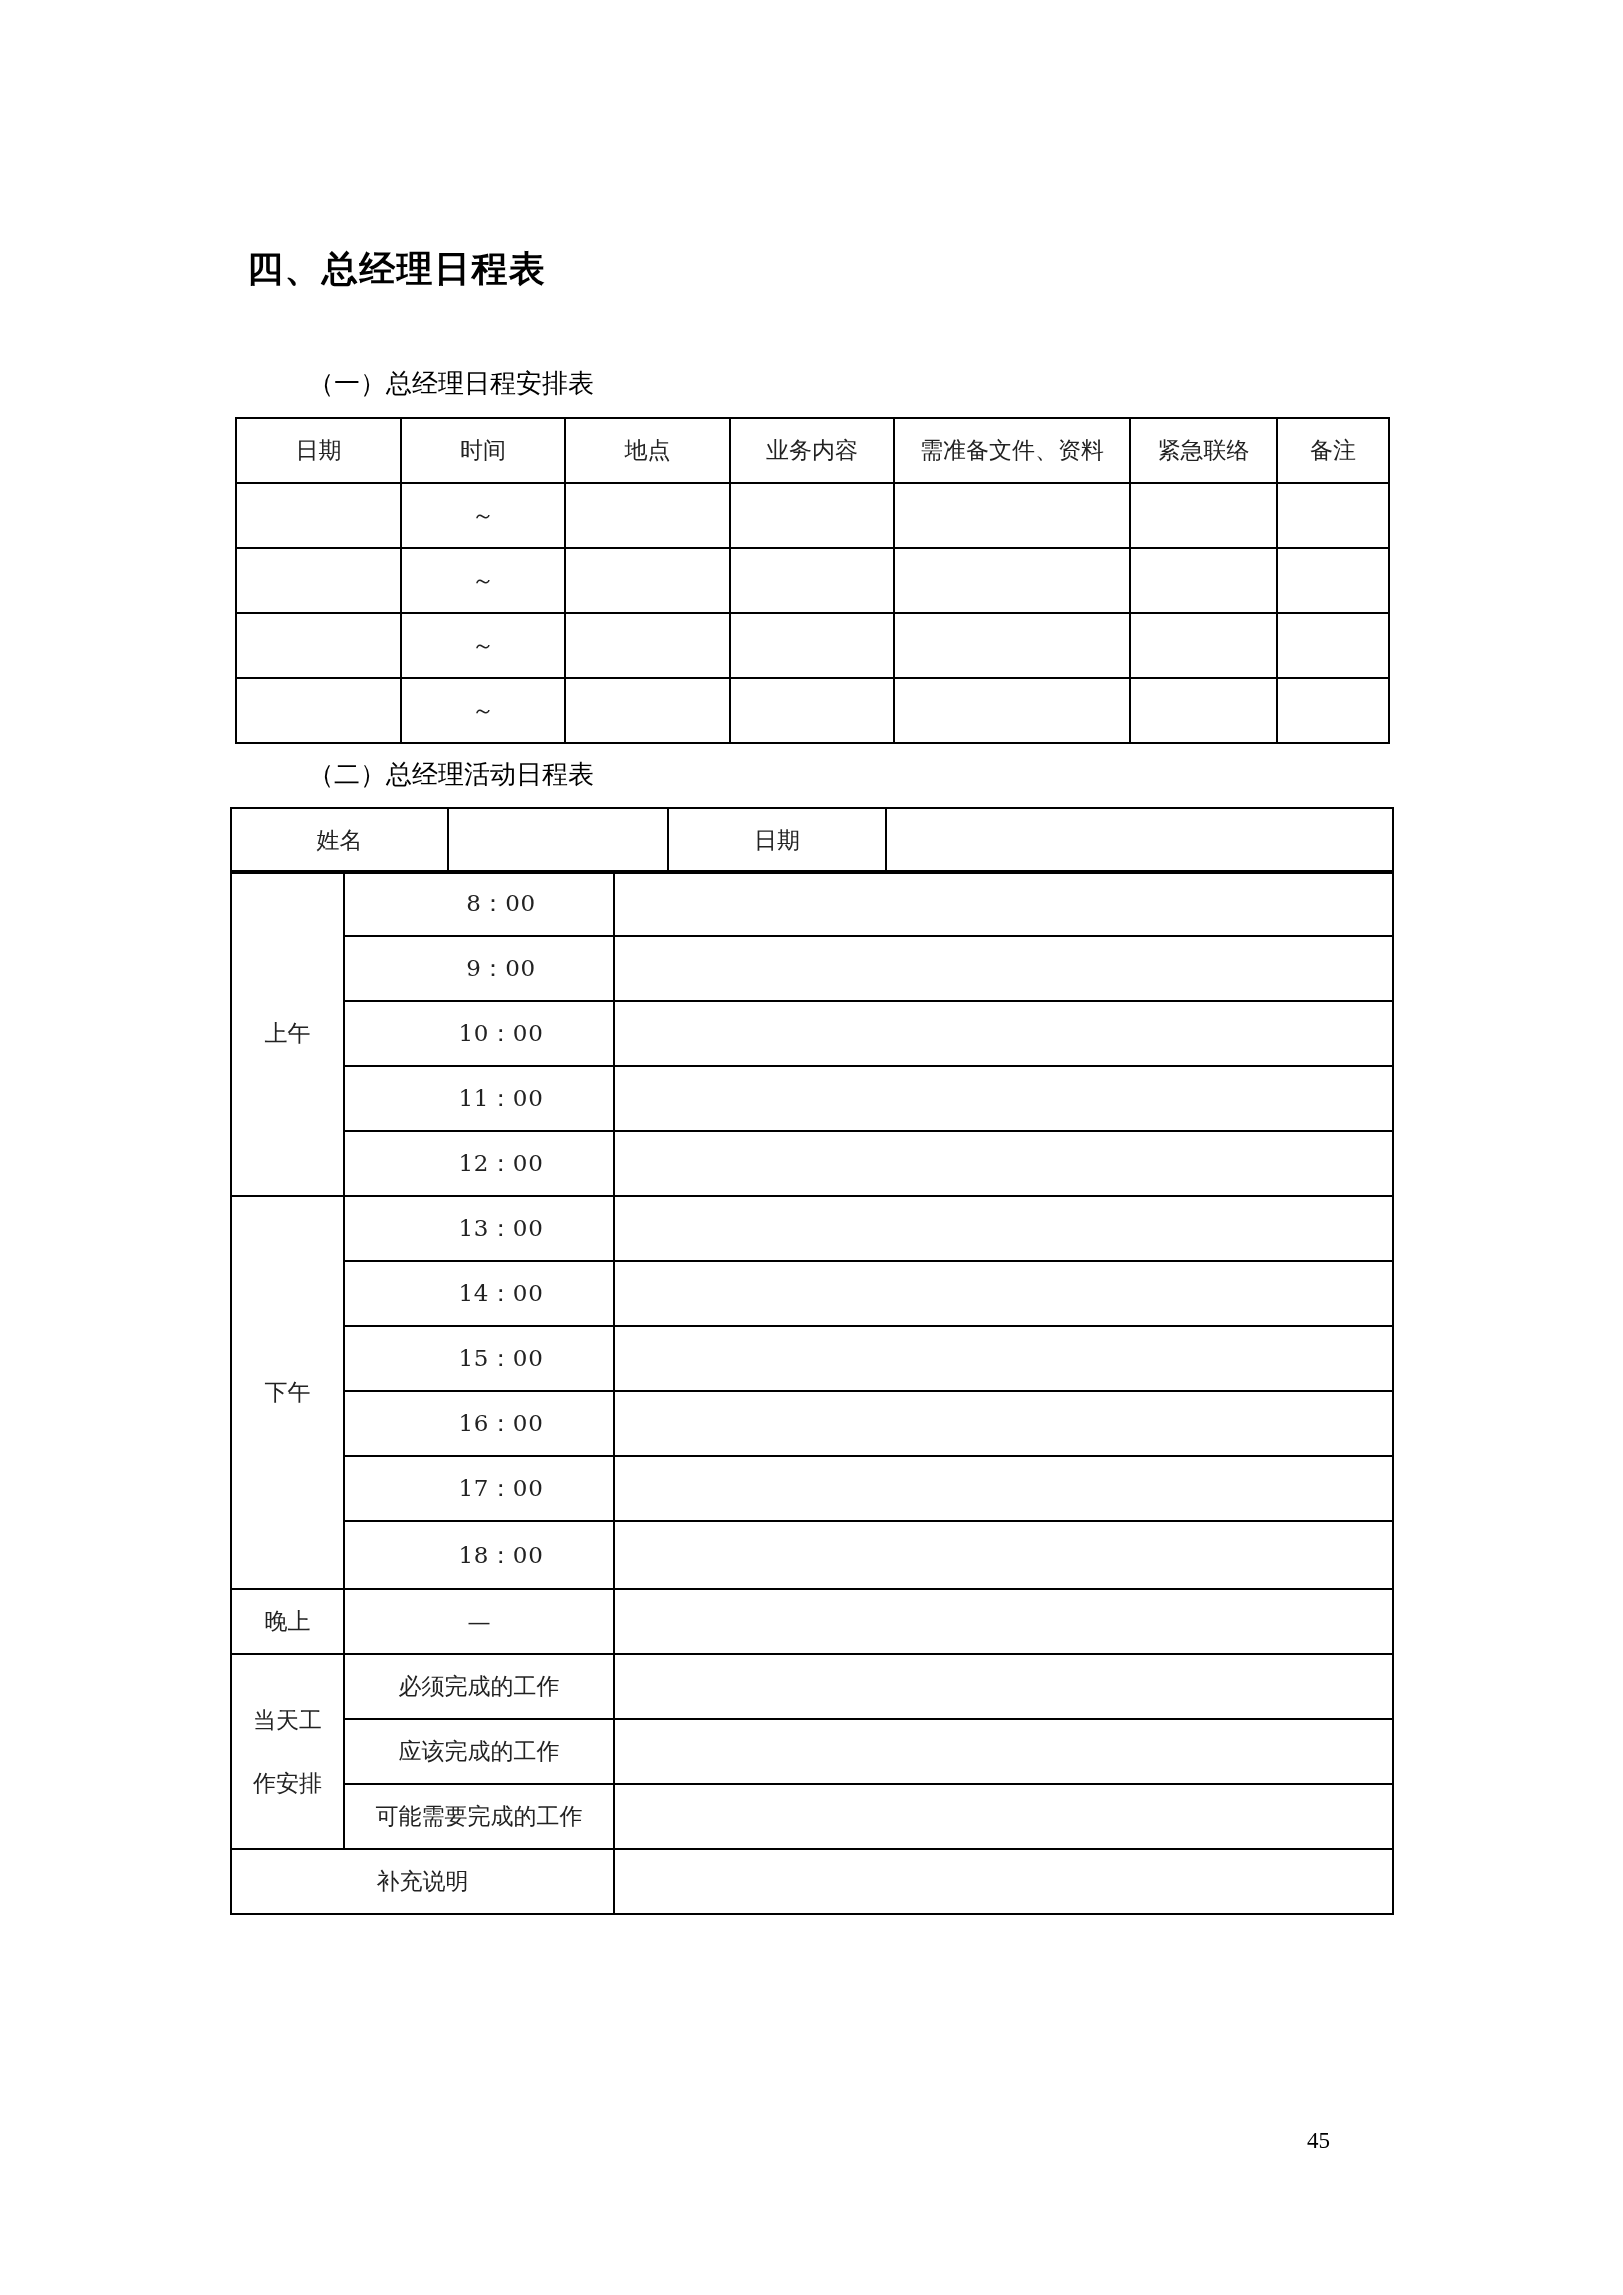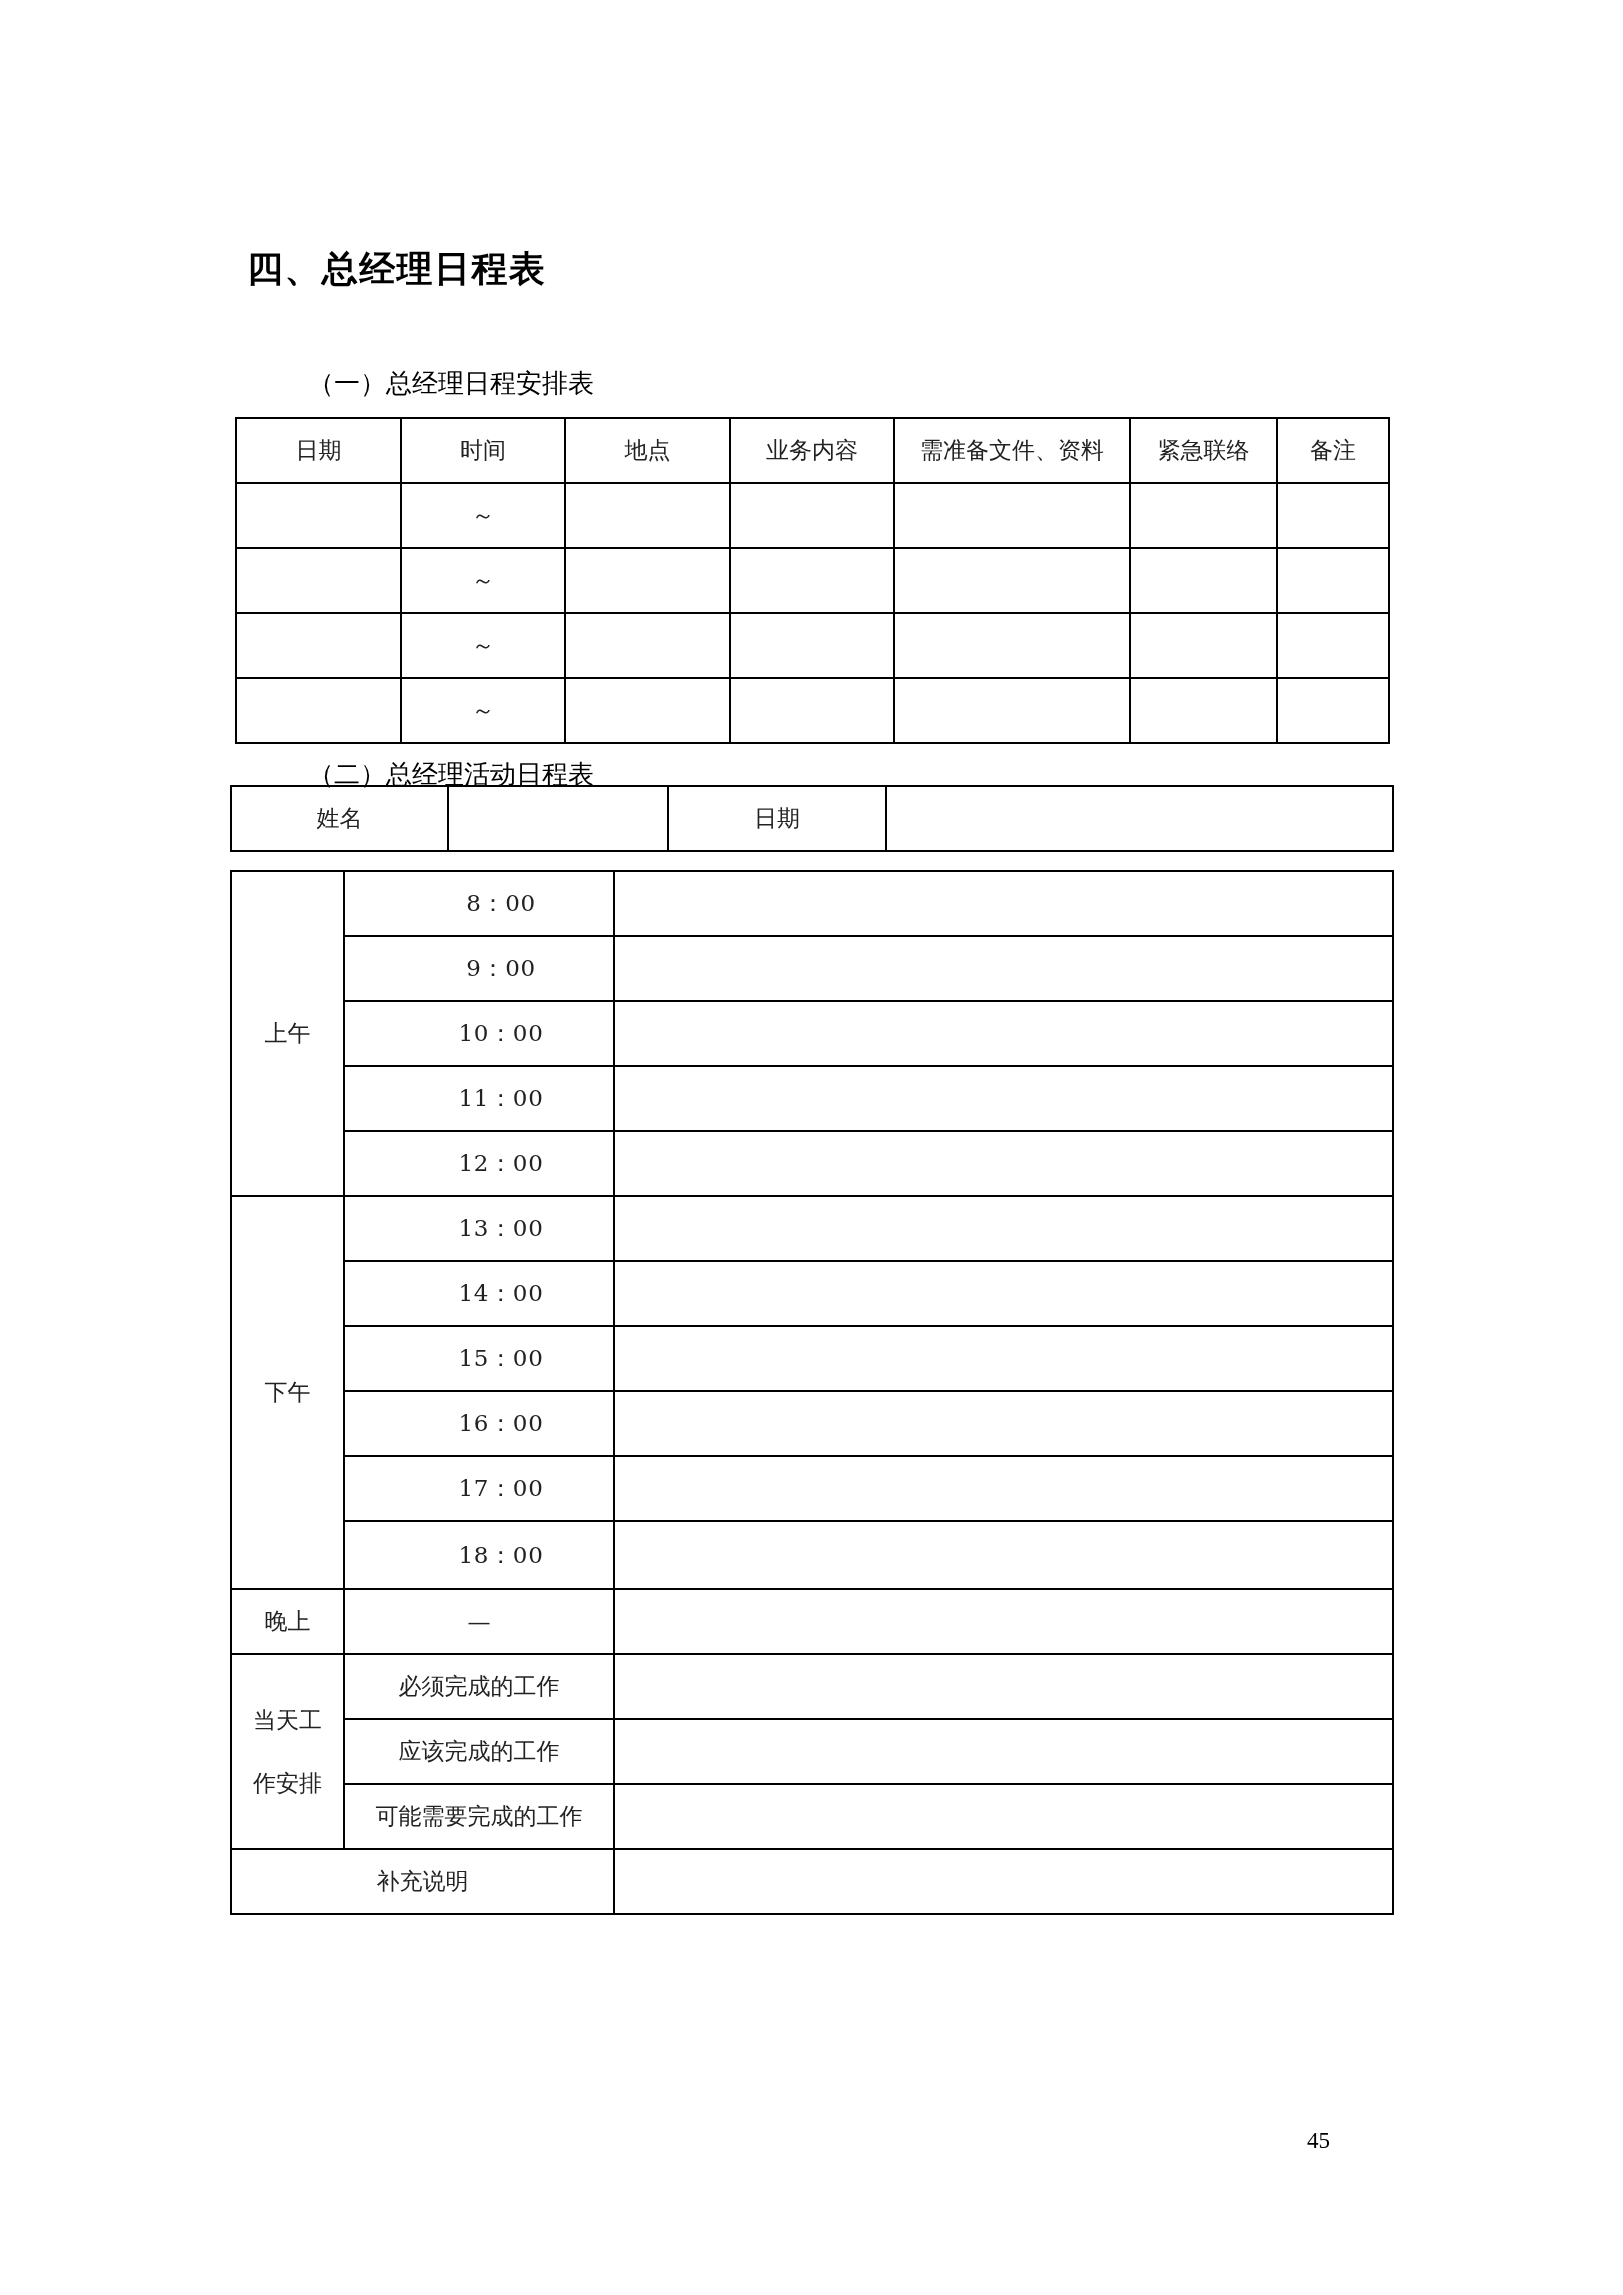--- a/index.html
+++ b/index.html
@@ -79,21 +79,21 @@
     <td></td>
     <td></td>
     <td></td>
     <td></td>
   </tr>
 </tbody>
   </table>
 
 <div class="abs h2" style="left:308px; top:759px;">（二）总经理活动日程表</div>
 
-<table class="t2" style="left:230px; top:785px; width:1162px;">
+<table class="t2" style="left:230px; top:807px; width:1162px;">
   <colgroup>
     <col style="width:217px">
       <col style="width:220px">
       <col style="width:218px">
       <col style="width:507px">
   </colgroup>
   <tbody>
       <tr style="height:65px;">
     <td>姓名</td>
     <td></td>

